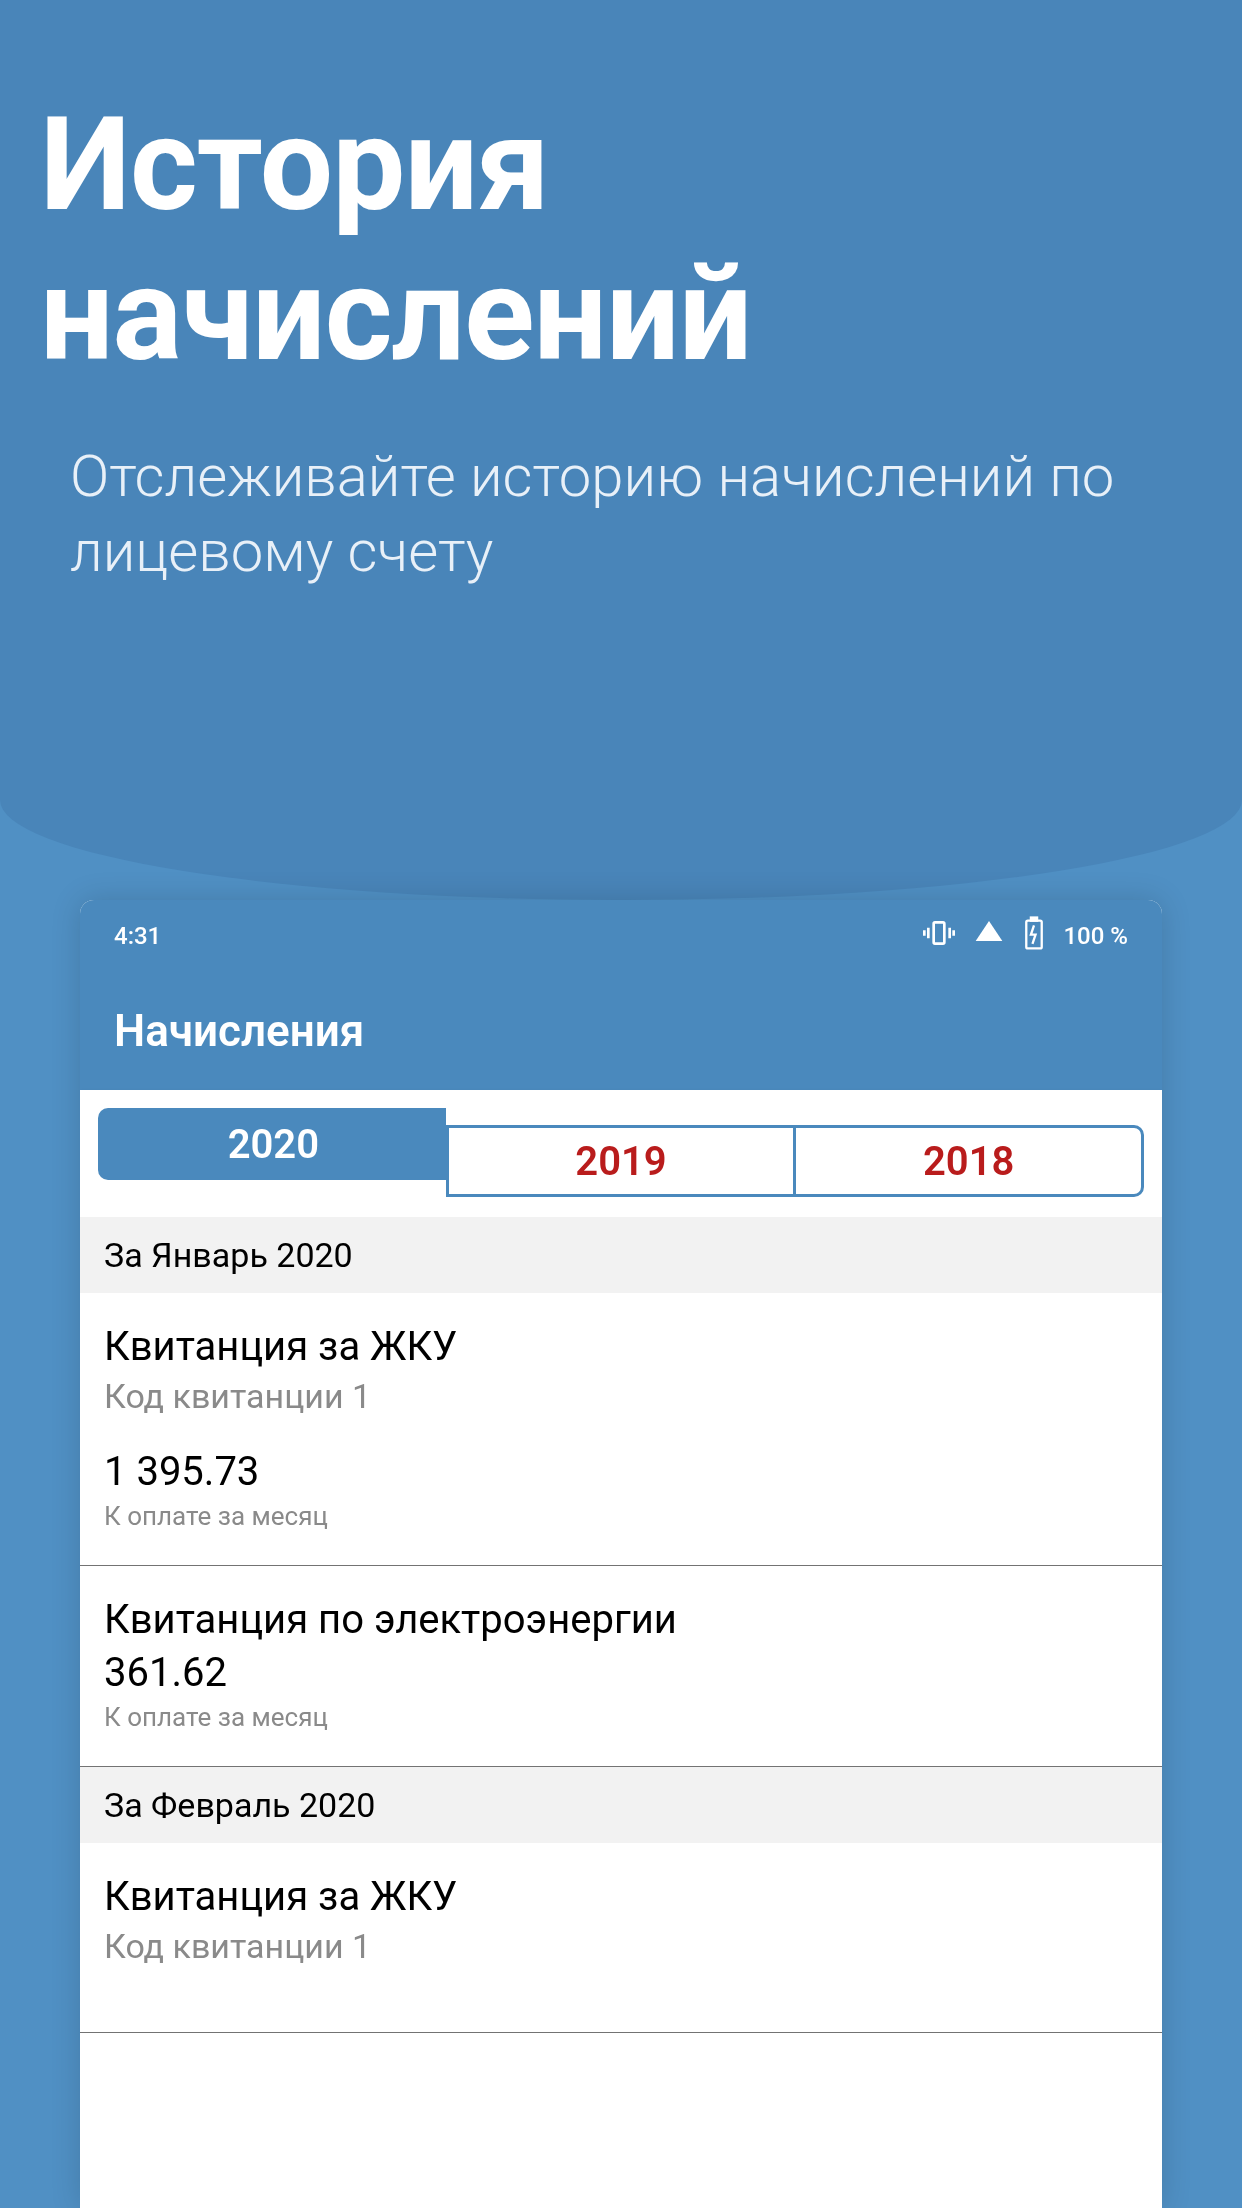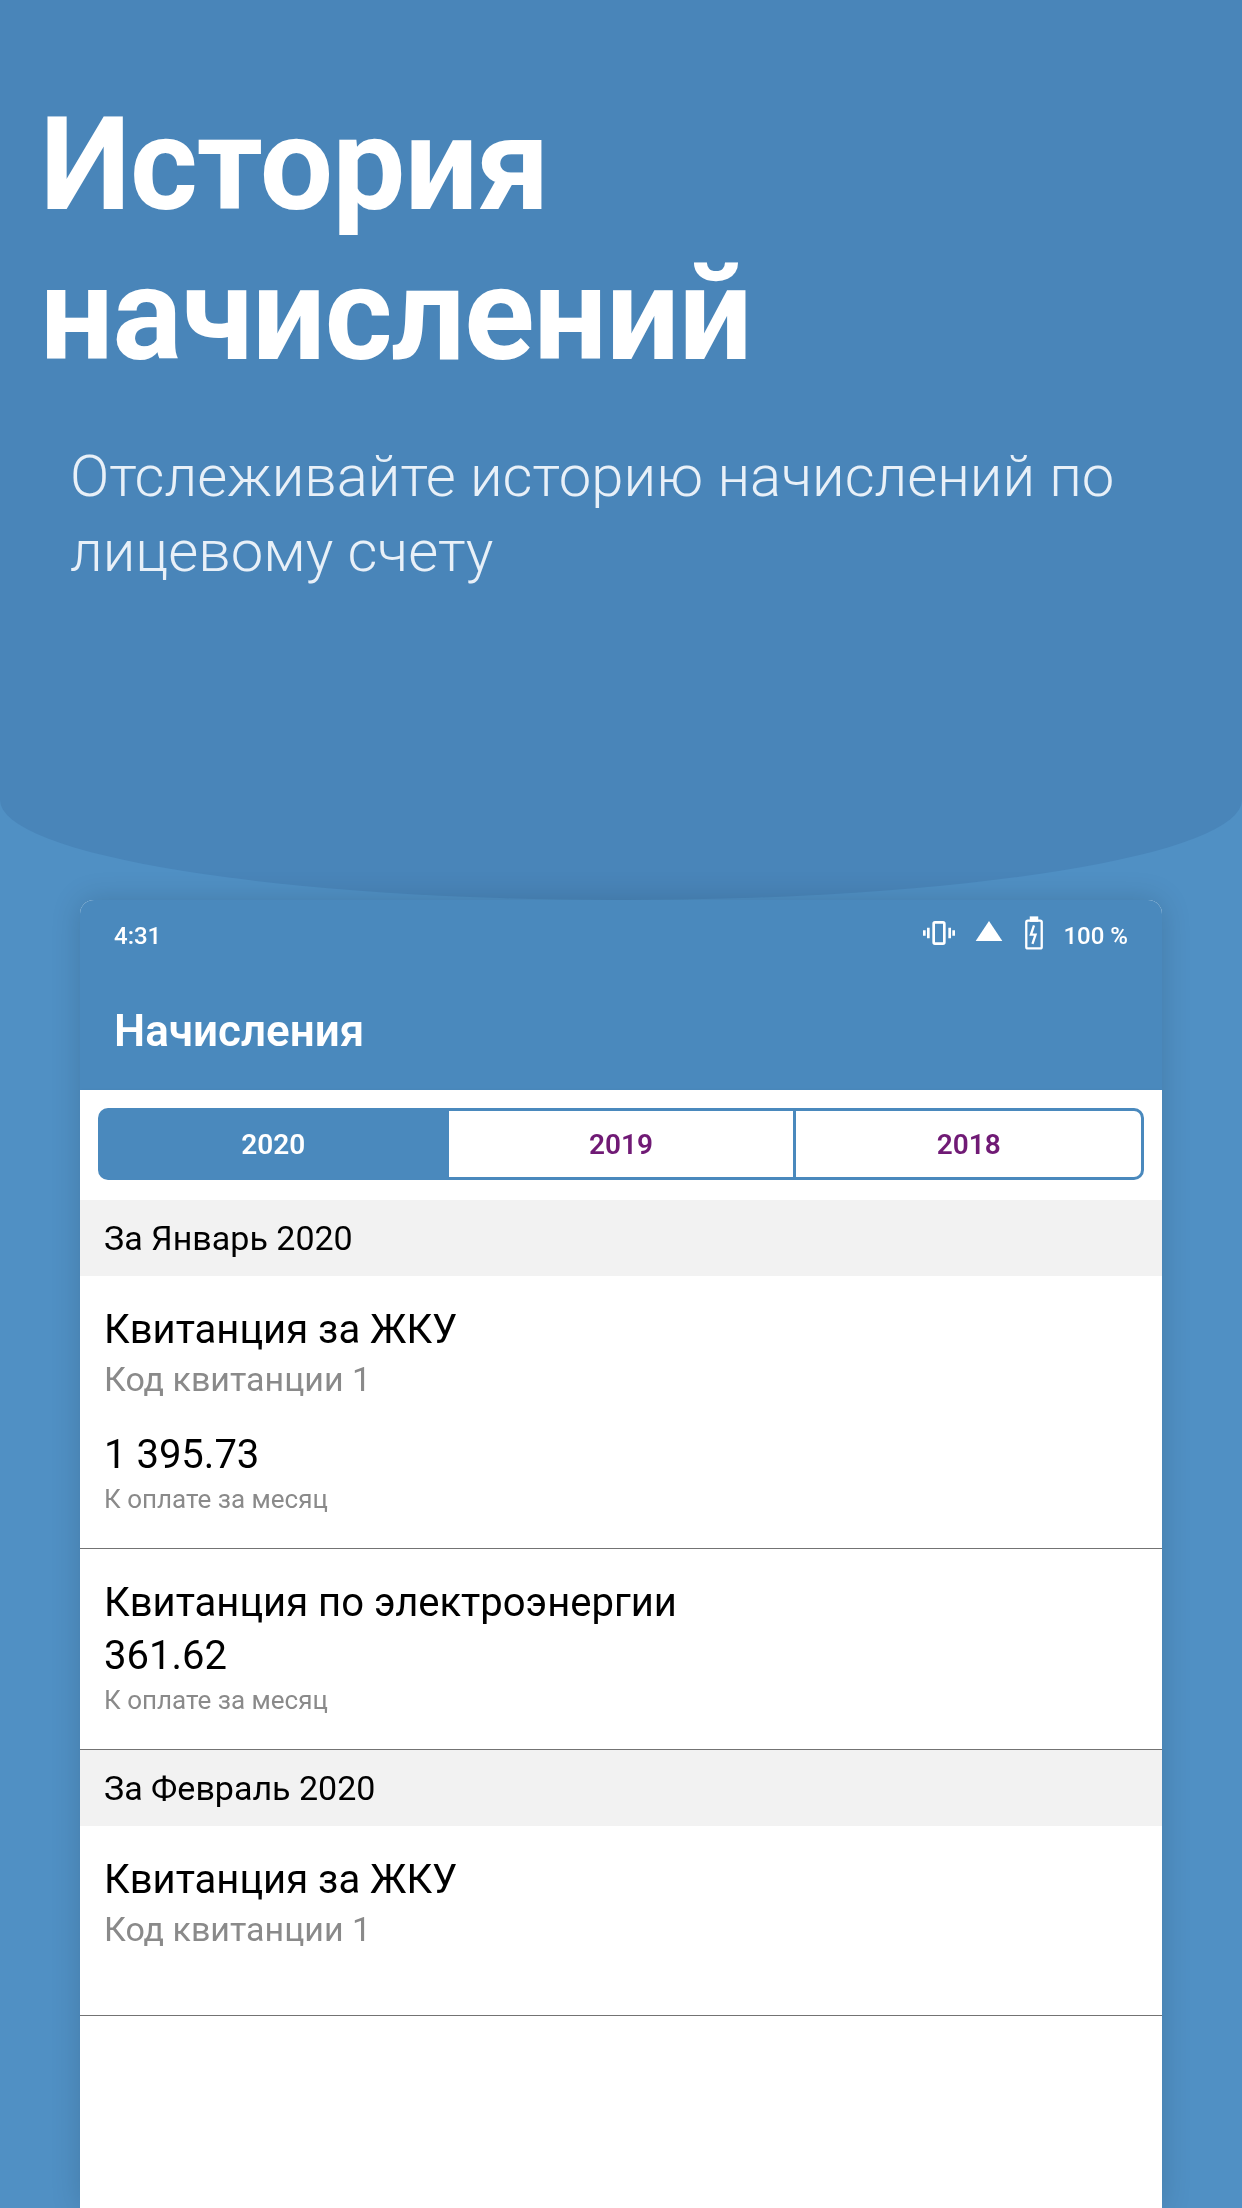--- a/index.html
+++ b/index.html
@@ -90,41 +90,42 @@
       display: flex;
       gap: 0;
       box-shadow: 0 2px 4px rgba(0,0,0,0.1);
     }
     .tab {
       flex: 1;
       height: 72px;
       display: flex;
       align-items: center;
       justify-content: center;
-      font-size: 28px;
+      font-size: 40px;
       font-weight: 600;
       border: 3px solid #4a89bd;
       cursor: pointer;
     }
     .tab:first-child {
       border-radius: 10px 0 0 10px;
     }
     .tab:last-child {
       border-radius: 0 10px 10px 0;
     }
     .tab:not(:last-child) {
       border-right: none;
     }
     .tab-active {
       background: #4a89bd;
       color: #ffffff;
     }
     .tab-inactive {
       background: #ffffff;
-      color: #701a75;
+      color: #b91c1c;
+      margin-top: 17px;
     }
     .section-header {
       background: #f2f2f2;
       padding: 18px 24px;
       font-size: 34px;
       color: #000000;
     }
     .invoice-card {
       background: #ffffff;
       padding: 30px 24px 34px 24px;

